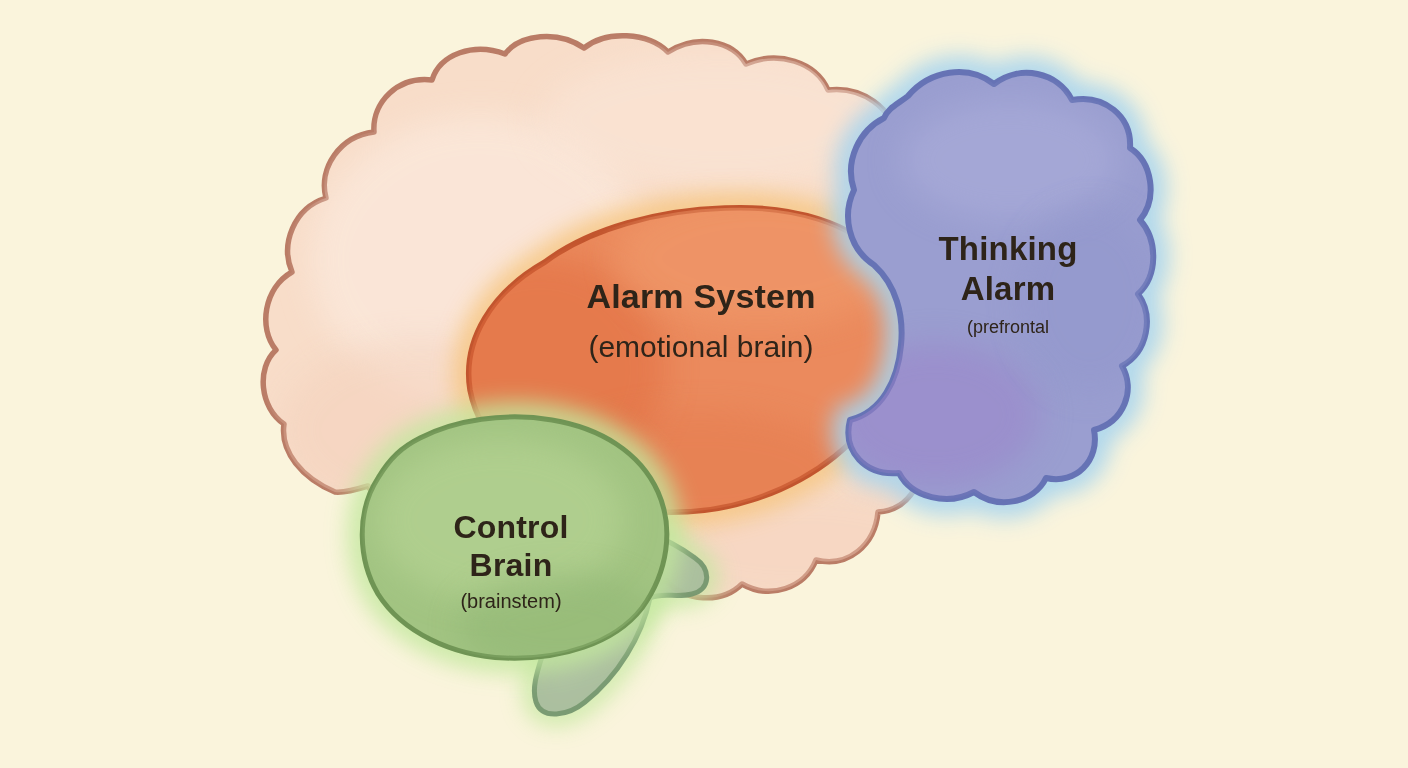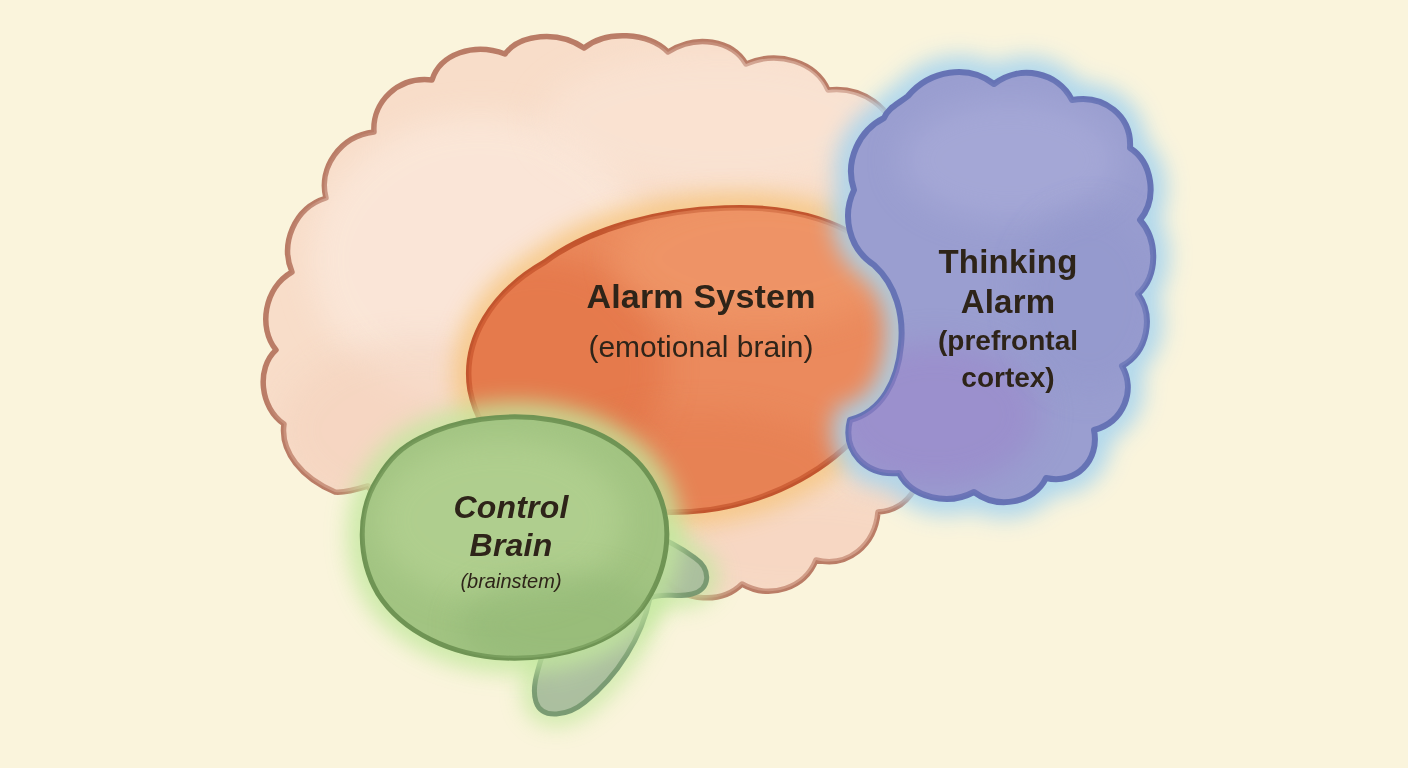--- a/index.html
+++ b/index.html
@@ -17,24 +17,24 @@
     position: absolute;
     transform: translateX(-50%);
     text-align: center;
     color: #2e2419;
     white-space: nowrap;
     user-select: none;
   }
   .label-alarm   { left: 701px;  top: 276px; }
   .label-alarm .bold-line { font-size: 34px; font-weight: 700; line-height: 40px; letter-spacing: 0.2px; }
   .label-alarm .sub-line  { font-size: 30px; font-weight: 400; line-height: 37px; margin-top: 12px; }
-  .label-thinking { left: 1008px; top: 242px; }
+  .label-thinking { left: 1008px; top: 229px; }
   .label-thinking .bold-line { font-size: 33px; font-weight: 700; line-height: 40px; letter-spacing: 0.2px; }
-  .label-thinking .sub-line  { font-size: 28px; font-weight: 700; line-height: 37px; }
-  .label-control { left: 511px; top: 488px; font-style: italic; }
+  .label-thinking .sub-line  { font-size: 18px; font-weight: 400; line-height: 37px; }
+  .label-control { left: 511px; top: 508px; }
   .label-control .bold-line { font-size: 32px; font-weight: 700; line-height: 38px; letter-spacing: 0.2px; }
   .label-control .sub-line  { font-size: 20px; font-weight: 400; line-height: 34px; }
 </style>
 </head>
 <body>
 
 <div class="stage">
 
   <svg width="1408" height="768" viewBox="0 0 1408 768">
     <defs>
@@ -180,21 +180,20 @@
 
   <div class="region-label label-alarm">
     <div class="bold-line">Alarm System</div>
     <div class="sub-line">(emotional brain)</div>
   </div>
 
   <div class="region-label label-thinking">
     <div class="bold-line">Thinking</div>
     <div class="bold-line">Alarm</div>
     <div class="sub-line">(prefrontal</div>
-    <div class="sub-line">cortex)</div>
   </div>
 
   <div class="region-label label-control">
     <div class="bold-line">Control</div>
     <div class="bold-line">Brain</div>
     <div class="sub-line">(brainstem)</div>
   </div>
 
 </div>
 

